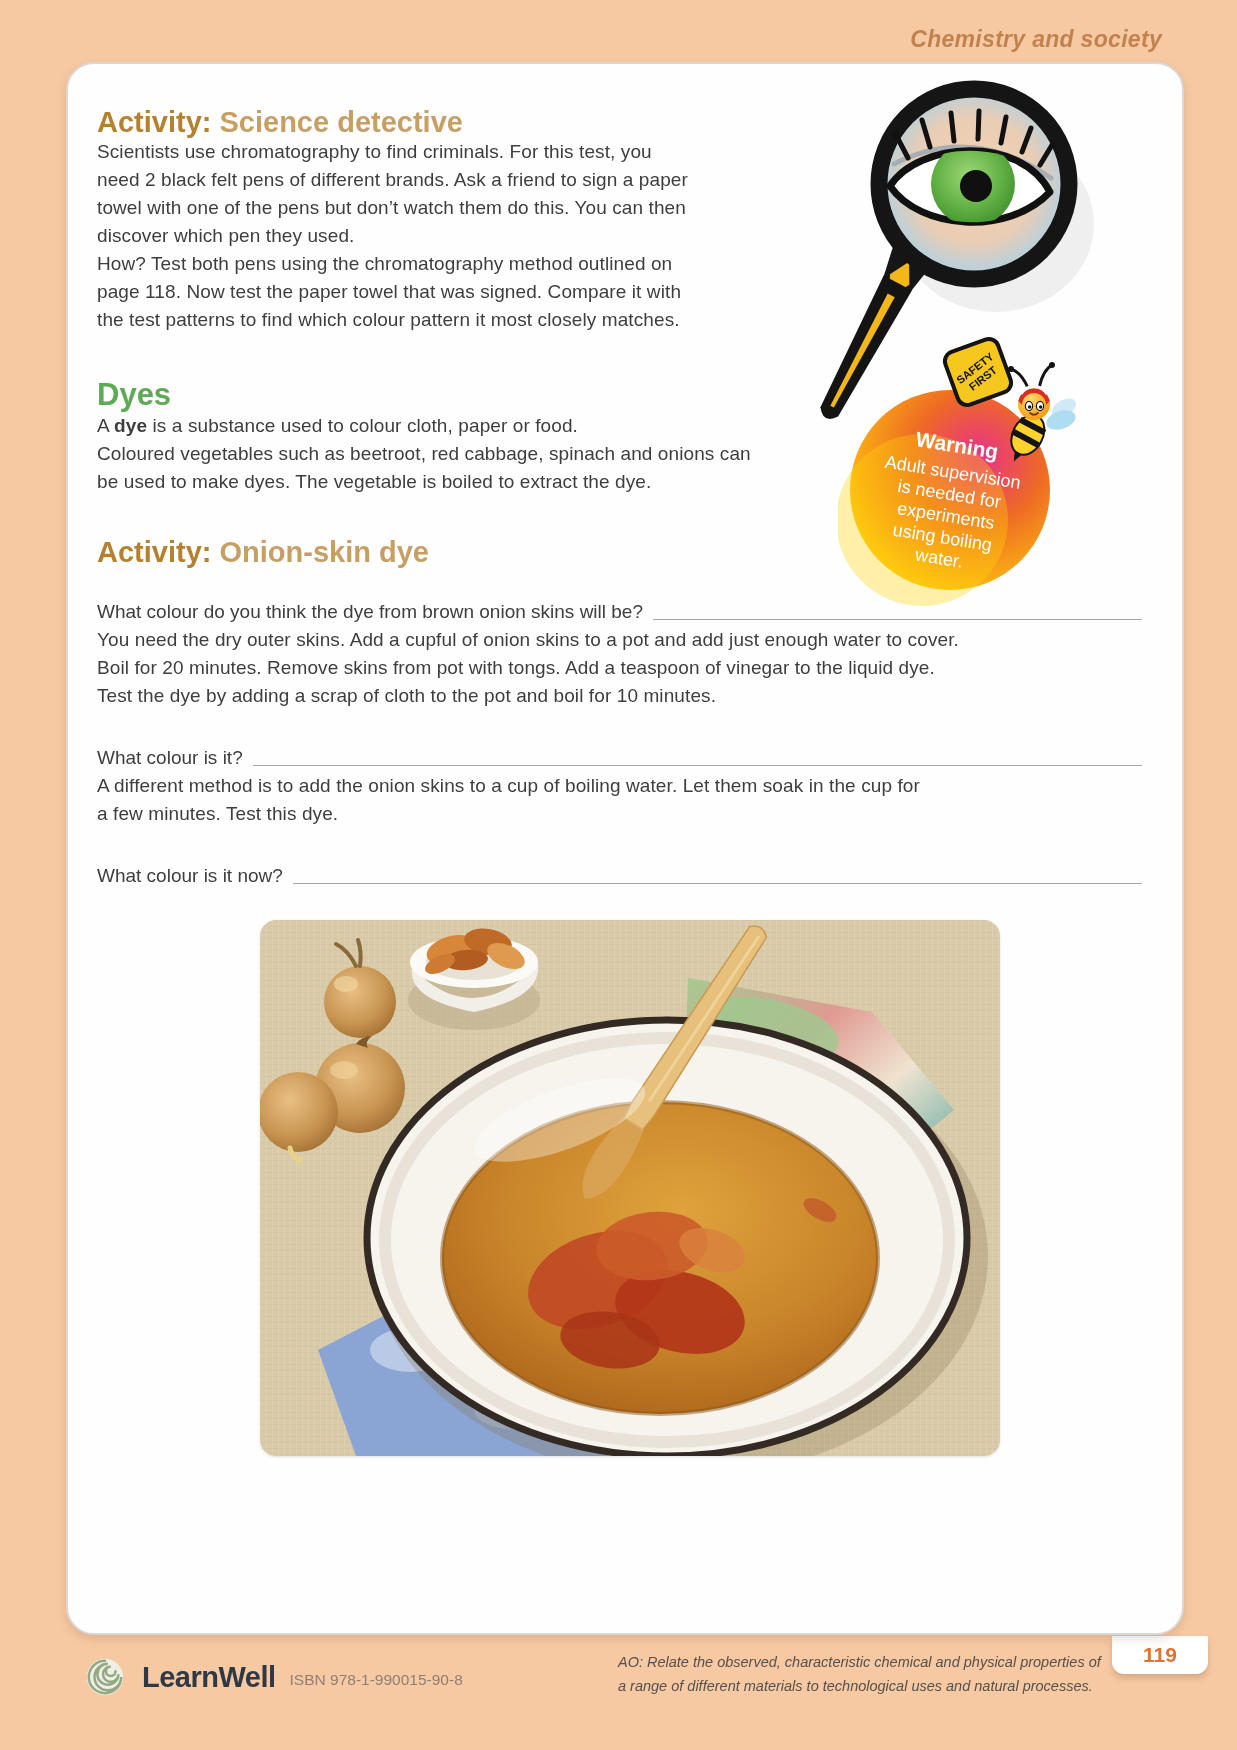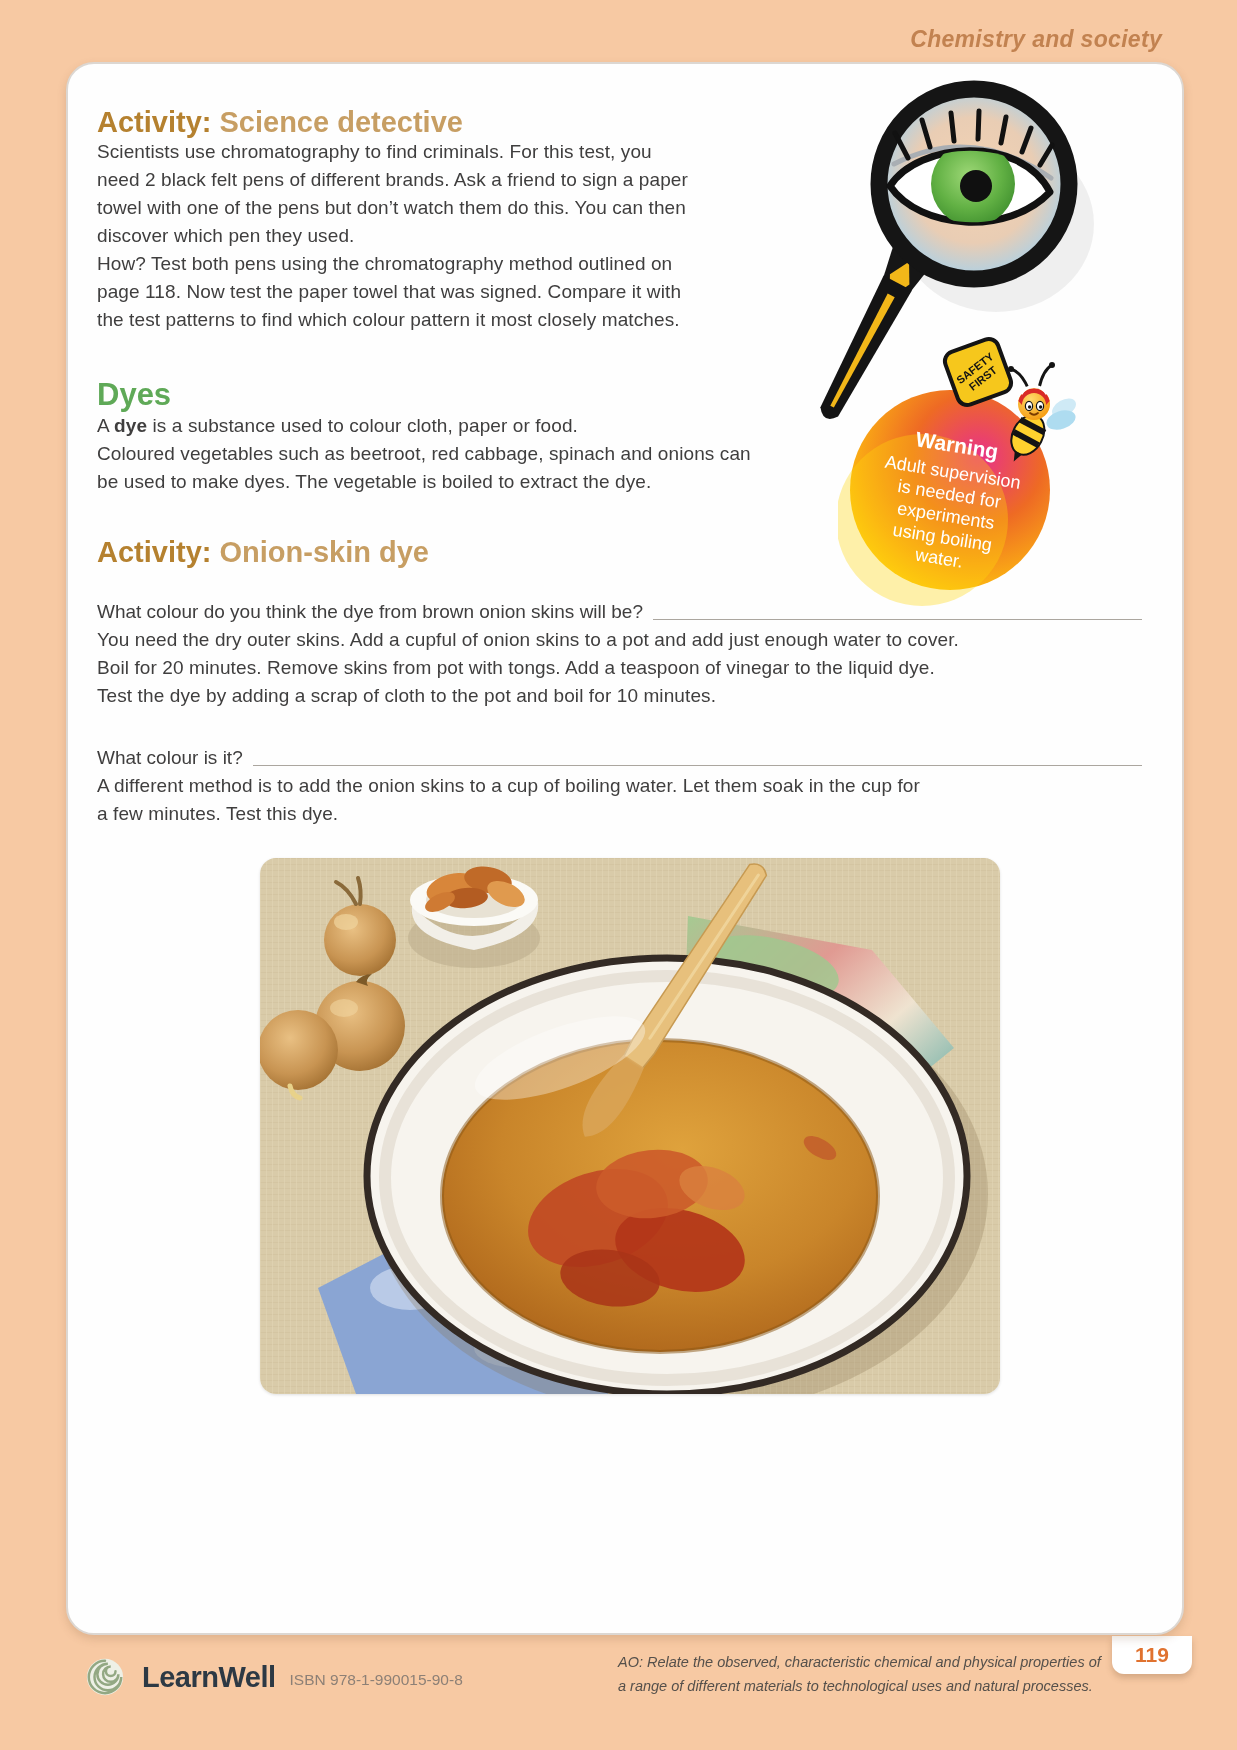--- a/index.html
+++ b/index.html
@@ -61,21 +61,21 @@
   .brand{
     font-size:29px;font-weight:bold;color:#2d3944;margin-left:16px;letter-spacing:-.5px;
   }
   .isbn{font-size:15.5px;color:#8d8076;margin-left:14px;margin-top:6px;}
   .ao{
     position:absolute;left:618px;top:1650px;z-index:3;
     font-size:14.5px;line-height:24px;font-style:italic;color:#55504b;
     white-space:pre-line;
   }
   .page-tab{
-    position:absolute;left:1112px;top:1636px;width:80px;height:38px;
+    position:absolute;left:1112px;top:1636px;width:96px;height:38px;
     background:#ffffff;border-radius:0 0 12px 12px;
     box-shadow:0 4px 6px rgba(110,70,40,.25);
     display:flex;align-items:center;justify-content:center;z-index:1;
   }
   .page-num{font-size:21px;font-weight:bold;color:#e0722f;}
 </style>
 </head>
 <body>
 
 <div class="page-header">Chemistry and society</div>
@@ -110,20 +110,24 @@
   <p class="body p-test">Test the dye by adding a scrap of cloth to the pot and boil for 10 minutes.</p>
 
   <div class="qrow q2">
     <span>What colour is it?</span>
     <div class="answer-line"></div>
   </div>
 
   <p class="body p-diff">A different method is to add the onion skins to a cup of boiling water. Let them soak in the cup for
 a few minutes. Test this dye.</p>
 
+  <div class="qrow q3">
+    <span>What colour is it now?</span>
+    <div class="answer-line"></div>
+  </div>
 
   <svg class="photo" viewBox="0 0 740 536" xmlns="http://www.w3.org/2000/svg">
     <defs>
       <pattern id="weave" width="6" height="6" patternUnits="userSpaceOnUse">
         <rect width="6" height="6" fill="#d9cba9"></rect>
         <rect width="6" height="1" fill="#cfc09c" opacity=".5"></rect>
         <rect width="1" height="6" fill="#e3d7b8" opacity=".5"></rect>
       </pattern>
       <radialGradient id="liquidGrad" cx="55%" cy="35%" r="75%">
         <stop offset="0%" stop-color="#dfa23c"></stop>

